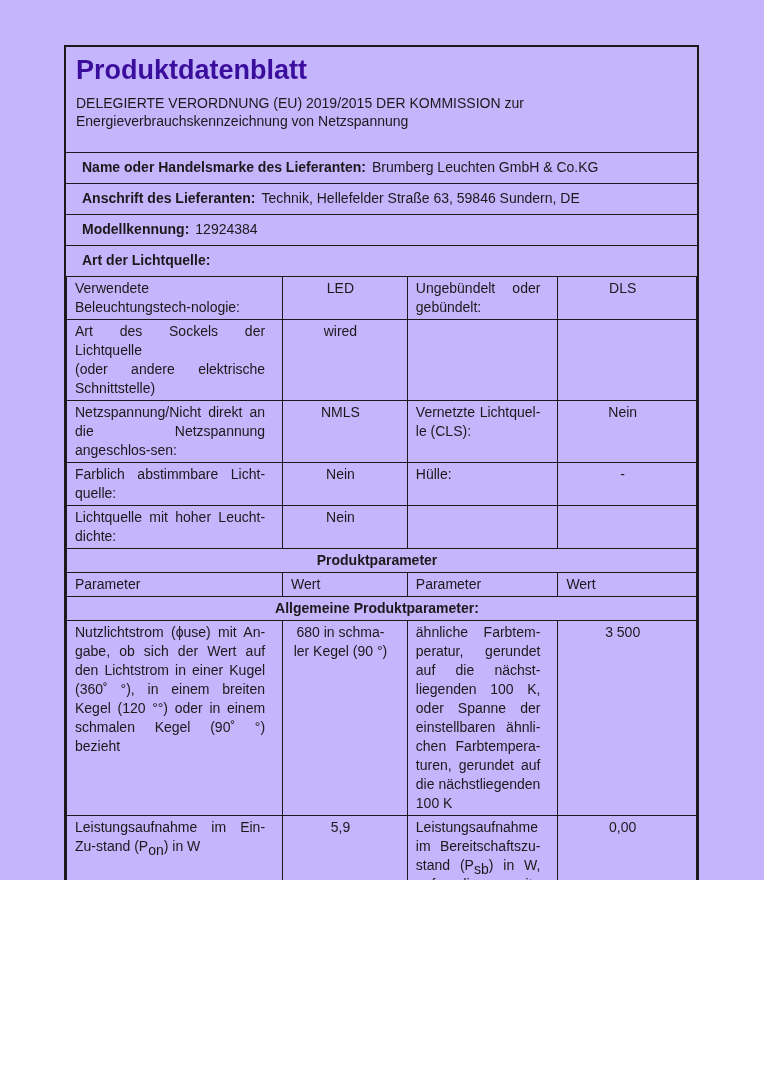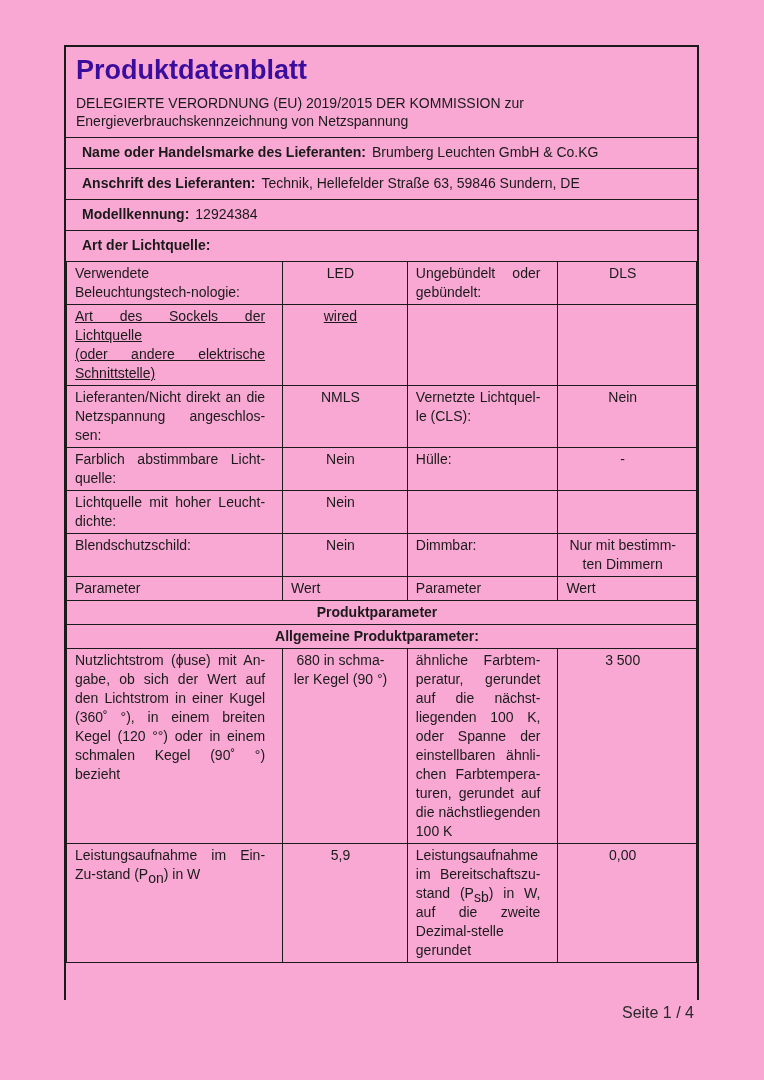--- a/index.html
+++ b/index.html
@@ -3,22 +3,22 @@
 <meta charset="utf-8">
 <style>
   html, body {
     margin: 0; padding: 0;
     background: #ffffff;
     font-family: "Liberation Sans", sans-serif;
     color: #1a1a1a;
   }
   .page {
     position: relative;
-    width: 764px; height: 1080px;
-    background: #f9a8d4;
+    width: 764px; height: 880px;
+    background: #c4b5fd;
     overflow: hidden;
   }
   .doc-frame {
     position: absolute;
     left: 64px; top: 45px;
     width: 635px; height: 955px;
     border-left: 2px solid #1a1a1a;
     border-right: 2px solid #1a1a1a;
     border-top: 2px solid #1a1a1a;
     box-sizing: border-box;
@@ -27,21 +27,21 @@
   .title-block {
     padding: 6px 10px 6px 10px;
   }
   .doc-title {
     margin: 2px 0 8px 0;
     font-size: 27px;
     font-weight: bold;
     letter-spacing: 0px;
   }
   .doc-subtitle {
-    margin: 0 0 1px 0;
+    margin: 0 0 16px 0;
     font-size: 14px;
     line-height: 18px;
     color: #1a1a1a;
   }
   .info-row {
     border-top: 1.5px solid #1a1a1a;
     padding: 5px 10px 6px 10px;
     font-size: 14px;
     line-height: 19px;
   }
@@ -63,21 +63,21 @@
   td.p  { text-align: justify; }
   td.v  { text-align: center; }
   td.section {
     text-align: center;
     font-weight: bold;
   }
   td .para2 { margin-top: 0; }
   sub { font-size: 14px; line-height: 0; }
   
   .h38  { height: 34px; }
-  .h62  { height: 58px; text-decoration: underline; }
+  .h62  { height: 58px; }
   .h58  { height: 54px; }
   .h40  { height: 36px; }
   .h22  { height: 17px; }
   .h74  { height: 70px; }
   .h186 { height: 182px; }
   .h94  { height: 90px; }
   .footer {
     position: absolute;
     left: 64px; top: 1004px;
     width: 630px;
@@ -127,52 +127,46 @@
         <tr class="h62">
           <td class="p">
             <div>Art des Sockels der Lichtquelle</div>
             <div class="para2">(oder andere elektrische Schnittstelle)</div>
           </td>
           <td class="v">wired</td>
           <td class="p"></td>
           <td class="v"></td>
         </tr>
         <tr class="h58">
-          <td class="p">Lieferanten/Nicht direkt an die Netzspannung angeschlos-sen:</td>
+          <td class="p">Netzspannung/Nicht direkt an die Netzspannung angeschlos-sen:</td>
           <td class="v">NMLS</td>
           <td class="p">Vernetzte Lichtquel-le (CLS):</td>
           <td class="v">Nein</td>
         </tr>
         <tr class="h40">
           <td class="p">Farblich abstimmbare Licht-quelle:</td>
           <td class="v">Nein</td>
           <td class="p">Hülle:</td>
           <td class="v">-</td>
         </tr>
         <tr class="h38">
           <td class="p">Lichtquelle mit hoher Leucht-dichte:</td>
           <td class="v">Nein</td>
           <td class="p"></td>
           <td class="v"></td>
         </tr>
-        <tr class="h40">
-          <td class="p">Blendschutzschild:</td>
-          <td class="v">Nein</td>
-          <td class="p">Dimmbar:</td>
-          <td class="v">Nur mit bestimm-ten Dimmern</td>
+
+        <tr class="h22">
+          <td class="section" colspan="4">Produktparameter</td>
         </tr>
-
         <tr class="h22">
           <td>Parameter</td>
           <td>Wert</td>
           <td>Parameter</td>
           <td>Wert</td>
-        </tr>
-        <tr class="h22">
-          <td class="section" colspan="4">Produktparameter</td>
         </tr>
         <tr class="h22">
           <td class="section" colspan="4">Allgemeine Produktparameter:</td>
         </tr>
 
         <tr class="h186">
           <td class="p">Nutzlichtstrom (ϕuse) mit An-gabe, ob sich der Wert auf den Lichtstrom in einer Kugel (360˚ °), in einem breiten Kegel (120 °°) oder in einem schmalen Kegel (90˚ °) bezieht</td>
           <td class="v">680 in schma-ler Kegel (90 °)</td>
           <td class="p">ähnliche Farbtem-peratur, gerundet auf die nächst-liegenden 100 K, oder Spanne der einstellbaren ähnli-chen Farbtempera-turen, gerundet auf die nächstliegenden 100 K</td>
           <td class="v">3 500</td>

